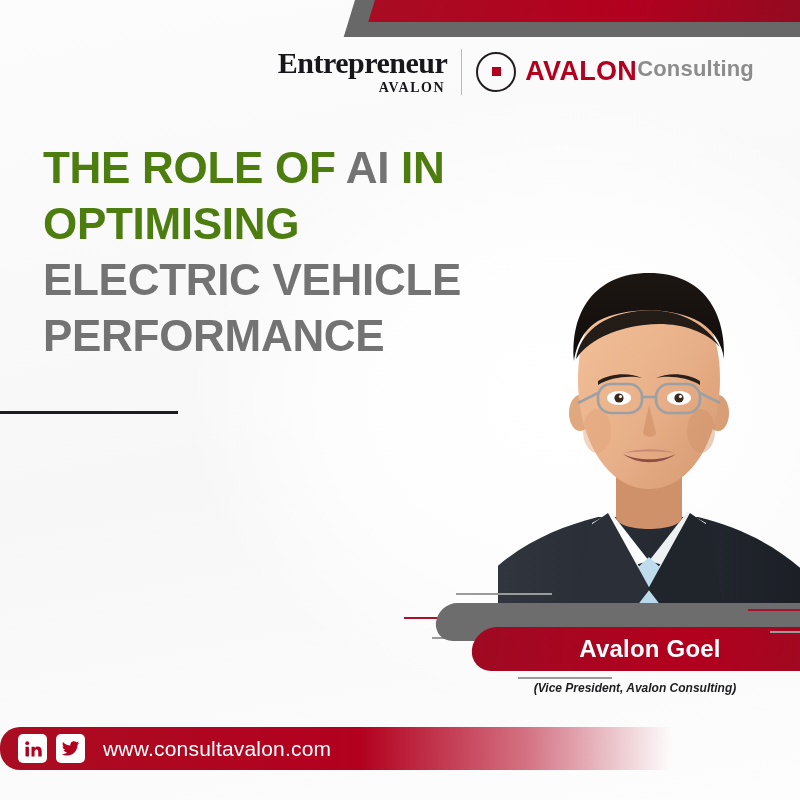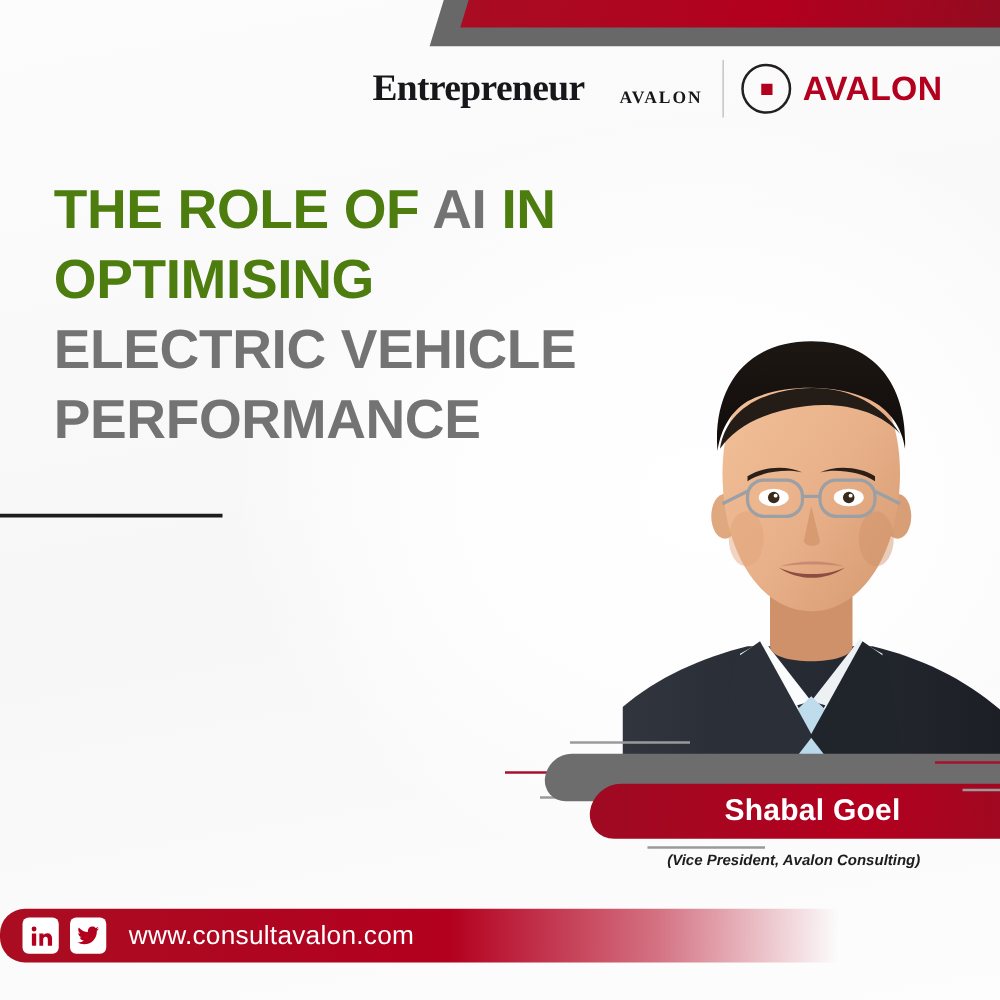--- a/index.html
+++ b/index.html
@@ -38,21 +38,21 @@
     background: linear-gradient(90deg, #a90c23 0%, #b3001f 55%, #8f0c20 100%);
     transform: skewX(-17deg);
     transform-origin: top left;
   }
 
   
   .logo-row {
     position: absolute; top: 48px; right: 46px;
     display: flex; align-items: center; gap: 14px;
   }
-  .ent-logo { display: flex; flex-direction: row; align-items: flex-end; line-height: 1; gap: 28px; }
+  .ent-logo { display: flex; flex-direction: column; align-items: flex-end; line-height: 1; }
   .ent-main {
     font-family: "Liberation Serif", serif;
     font-weight: 700; font-size: 30px; color: #17161a;
     letter-spacing: -0.5px;
   }
   .ent-sub {
     font-family: "Liberation Serif", serif;
     font-weight: 700; font-size: 14px; color: #17161a;
     letter-spacing: 1.6px; margin-top: 3px; margin-right: 2px;
   }
@@ -213,20 +213,21 @@
       <span class="ent-sub">AVALON</span>
     </div>
     <div class="logo-divider"></div>
     <div class="avalon-logo">
       <span class="avalon-mark">
           <i></i>
         </span>
       <span class="avalon-words">
         <span class="avalon-top">AVALON</span>
         <span class="avalon-rule"></span>
+        <span class="avalon-bot">Consulting</span>
       </span>
     </div>
   </div>
 
   <div class="headline">
     <span class="ln">
       <span class="c-red">THE ROLE OF </span><span class="c-gray">AI </span><span class="c-red">IN</span>
     </span>
     <span class="ln c-red">OPTIMISING</span>
     <span class="ln c-gray">ELECTRIC VEHICLE</span>
@@ -315,21 +316,21 @@
   </div>
 
   <div class="badge-zone">
     <div class="deco d-gray" style="left:456px; top:8px; width:96px;"></div>
     <div class="deco d-red" style="left:404px; top:32px; width:58px;"></div>
     <div class="deco d-gray" style="left:432px; top:52px; width:44px;"></div>
     <div class="banner-gray"></div>
     <div class="banner-red"></div>
     <div class="deco d-red" style="left:748px; top:24px; width:52px;"></div>
     <div class="deco d-gray" style="left:770px; top:46px; width:30px;"></div>
-    <div class="speaker-name">Shabal Goel</div>
+    <div class="speaker-name">Avalon Goel</div>
     <div class="deco d-gray" style="left:518px; top:92px; width:94px;"></div>
     <div class="speaker-title">(Vice President, Avalon Consulting)</div>
   </div>
 
   <div class="footer">
     <span class="sicon">
       <svg width="18" height="18" viewBox="0 0 24 24" fill="#b3001f">
         <rect x="2" y="9" width="4.6" height="13" rx="0.6"></rect>
         <circle cx="4.3" cy="4.2" r="2.6"></circle>
         <path d="M10 9h4.4v1.8c0.7-1.2 2.1-2.1 4-2.1 3.4 0 5.2 2.1 5.2 6V22h-4.6v-6.4c0-1.8-0.7-3-2.3-3-1.4 0-2.2 0.95-2.5 1.9-0.12 0.33-0.15 0.8-0.15 1.26V22H10z"></path>

